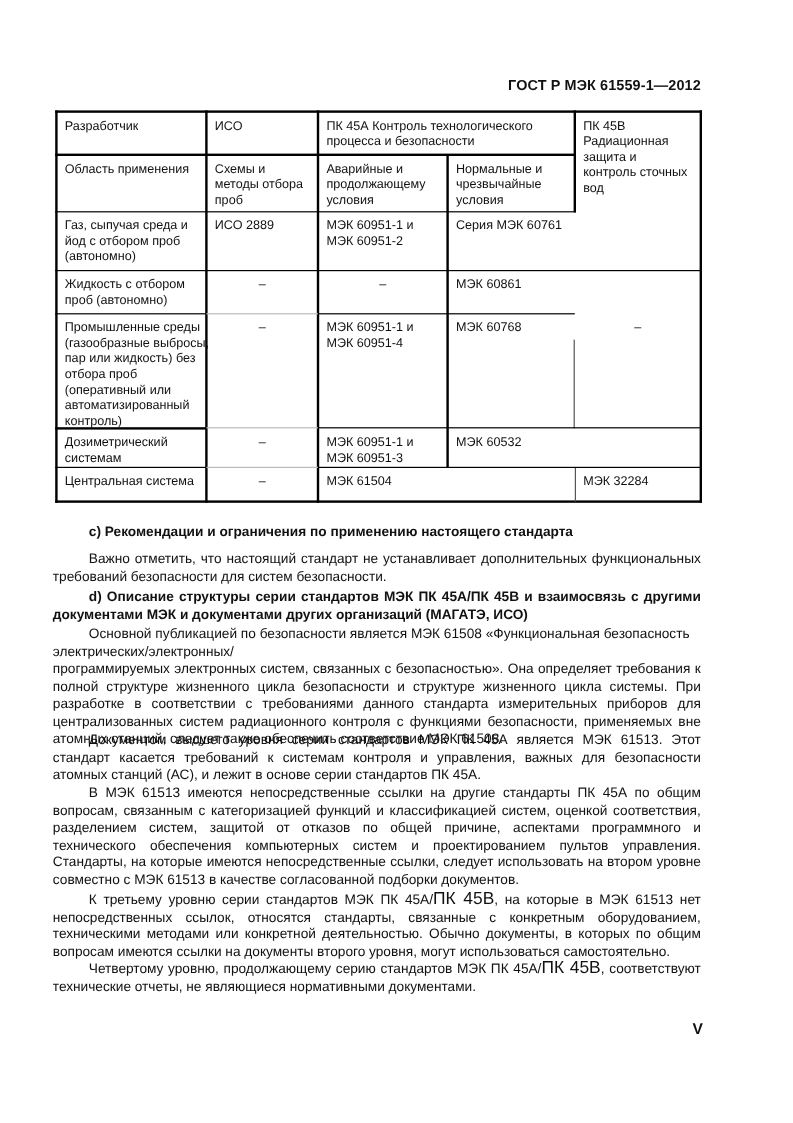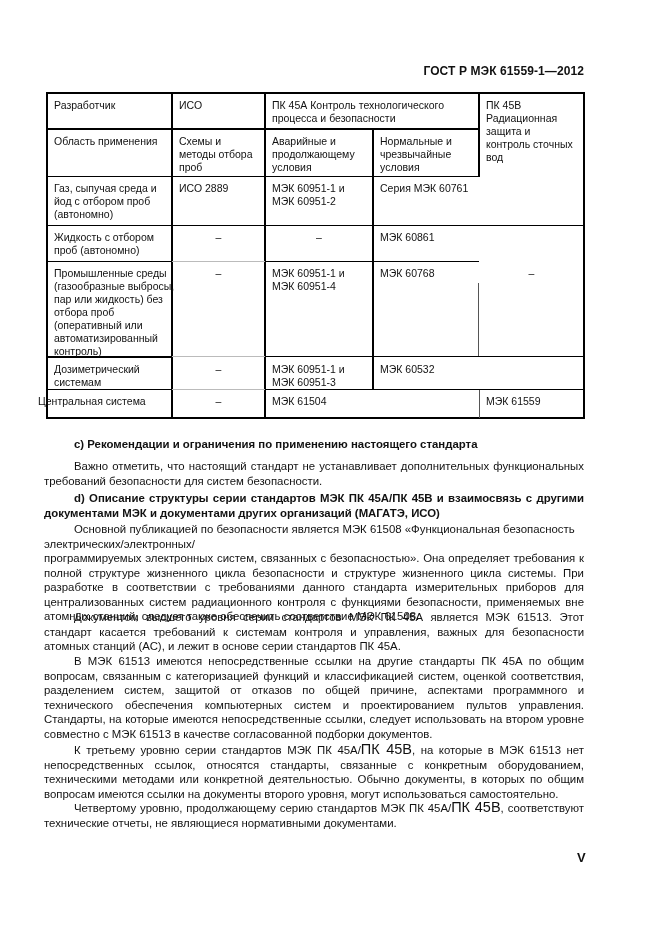--- a/index.html
+++ b/index.html
@@ -74,24 +74,24 @@
   <div class="cell c" style="left:173px;top:262px;width:91px">–</div>
   <div class="cell" style="left:266px;top:262px;width:106px">МЭК 60951-1 и МЭК 60951-4</div>
   <div class="cell" style="left:374px;top:262px;width:104px">МЭК 60768</div>
   <div class="cell c" style="left:480px;top:262px;width:103px">–</div>
 
   <div class="cell" style="left:48px;top:358px;width:123px">Дозиметрический системам</div>
   <div class="cell c" style="left:173px;top:358px;width:91px">–</div>
   <div class="cell" style="left:266px;top:358px;width:106px">МЭК 60951-1 и МЭК 60951-3</div>
   <div class="cell" style="left:374px;top:358px;width:200px">МЭК 60532</div>
 
-  <div class="cell" style="left:32px;top:390px;width:123px">Центральная система</div>
+  <div class="cell" style="left:48px;top:390px;width:123px">Центральная система</div>
   <div class="cell c" style="left:173px;top:390px;width:91px">–</div>
   <div class="cell" style="left:266px;top:390px;width:196px">МЭК 61504</div>
-  <div class="cell" style="left:480px;top:390px;width:103px">МЭК 61559</div>
+  <div class="cell" style="left:480px;top:390px;width:103px">МЭК 32284</div>
 </div>
 
 <div class="txt ind b" style="top:437px">с) Рекомендации и ограничения по применению настоящего стандарта</div>
 <div class="txt ind" style="top:459px">Важно отметить, что настоящий стандарт не устанавливает дополнительных функциональных требований безопасности для систем безопасности.</div>
 
 <div class="txt ind b" style="top:491px">d) Описание структуры серии стандартов МЭК ПК 45А/ПК 45В и взаимосвязь с другими документами МЭК и документами других организаций (МАГАТЭ, ИСО)</div>
 
 <div class="txt ind" style="top:522px;text-align:left">Основной публикацией по безопасности является МЭК 61508 «Функциональная безопасность электрических/электронных/</div>
 <div class="txt" style="top:551px">программируемых электронных систем, связанных с безопасностью». Она определяет требования к полной структуре жизненного цикла безопасности и структуре жизненного цикла системы. При разработке в соответствии с требованиями данного стандарта измерительных приборов для централизованных систем радиационного контроля с функциями безопасности, применяемых вне атомных станций, следует также обеспечить соответствие МЭК 61508.</div>
 <div class="txt ind" style="top:610px">Документом высшего уровня серии стандартов МЭК ПК 45А является МЭК 61513. Этот стандарт касается требований к системам контроля и управления, важных для безопасности атомных станций (АС), и лежит в основе серии стандартов ПК 45А.</div>

